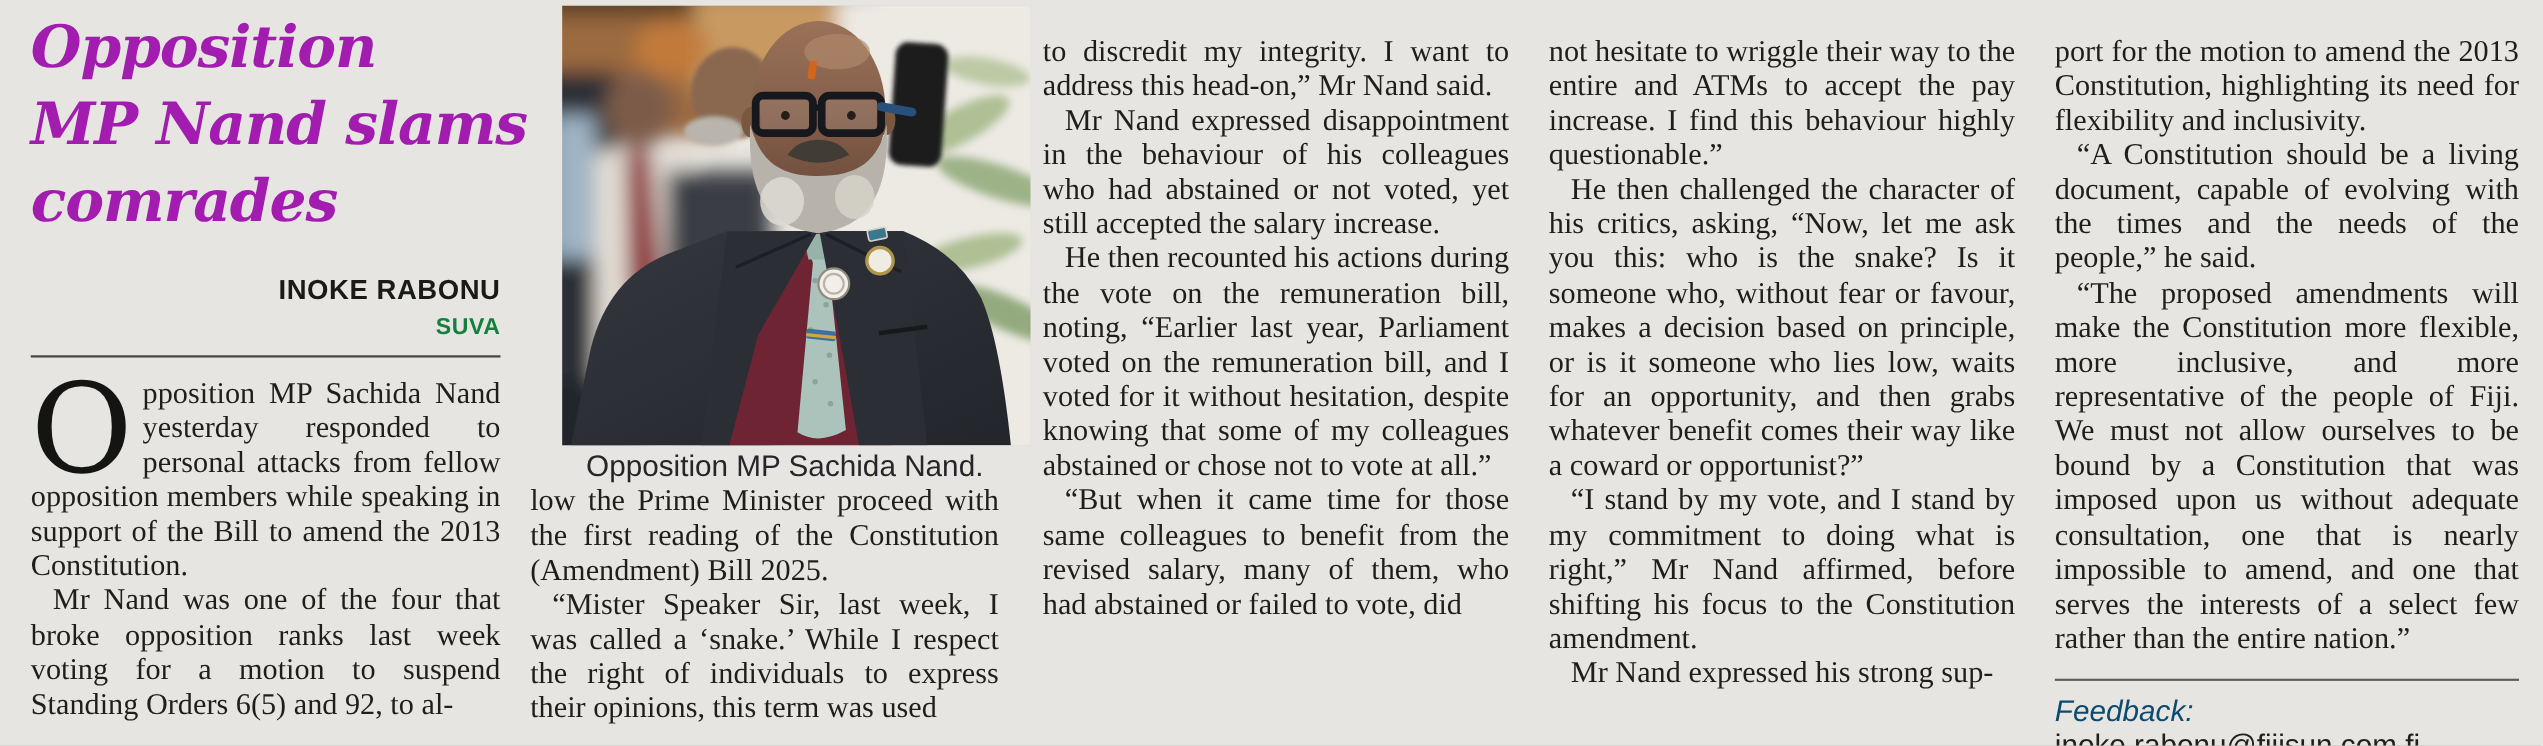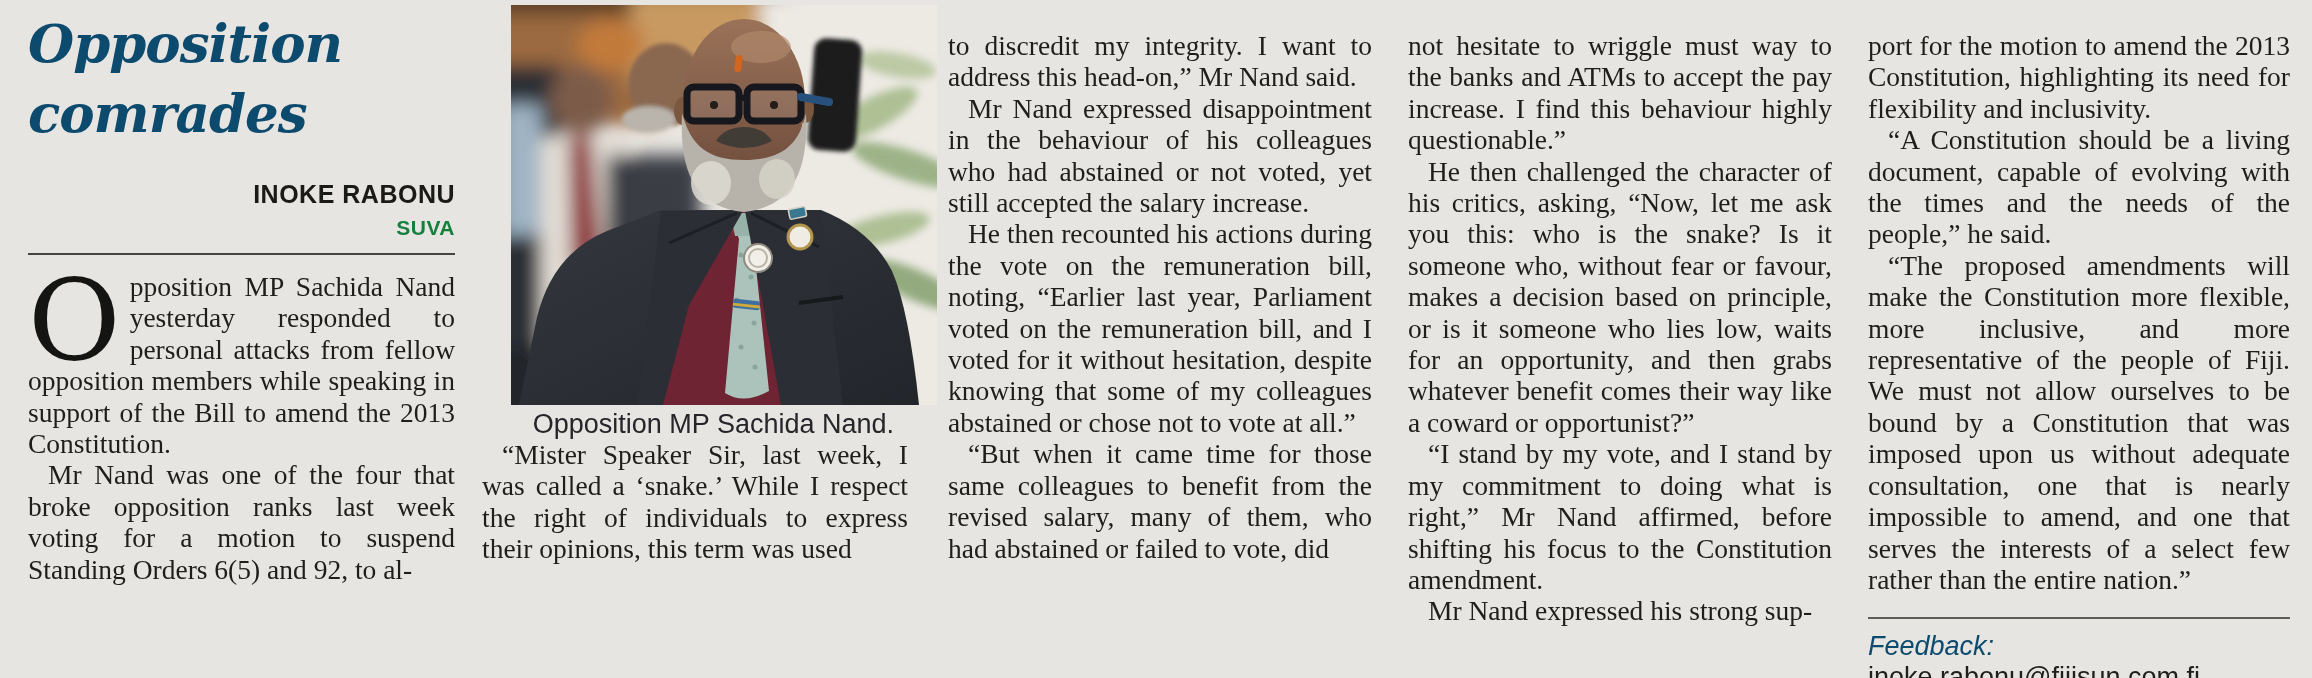--- a/index.html
+++ b/index.html
@@ -10,21 +10,21 @@
   }
   .col { position:absolute; top:0; }
   .col1 { left:28px;  width:427px; top:8px; }
   .col2 { left:482px; width:426px; top:5px; }
   .col3 { left:948px;  width:424px; top:30px; }
   .col4 { left:1408px; width:424px; top:30px; }
   .col5 { left:1868px; width:422px; top:30px; }
 
   .headline {
     margin:0; font-family:"DejaVu Serif", serif; font-style:italic; font-weight:700;
-    font-size:53px; line-height:70px; letter-spacing:-1px; color:#0c4a6e;
+    font-size:53px; line-height:70px; letter-spacing:-1px; color:#a21caf;
   }
   .headline .hl { display:block; white-space:nowrap; }
 
   .byline { margin-top:32px; font-family:"Liberation Sans", sans-serif; font-weight:bold; color:#1a1a18;text-align:right; }
   .byline .author   { font-size:25px; letter-spacing:.5px; }
   .byline .location { font-size:21px; letter-spacing:.5px; margin-top:7px; color:#15803d; }
   .byline-rule { height:0; border-top:2px solid #454440; margin-top:13px; }
 
   .body-text p {
     margin:0; text-align:justify; font-size:27.5px; line-height:31.4px; color:#1e1e1c;
@@ -50,20 +50,21 @@
   .feedback .email { font-family:"Liberation Sans", sans-serif; color:#1f1f1d; }
 </style>
 </head>
 <body>
 
 <div class="page">
 
   <section class="col col1">
     <h1 class="headline">
       <span class="hl">Opposition</span>
+      <span class="hl">MP Nand slams</span>
       <span class="hl">comrades</span>
     </h1>
     <div class="byline">
       <div class="author">INOKE RABONU</div>
       <div class="location">SUVA</div>
     </div>
     <div class="byline-rule"></div>
     <div class="body-text">
         <p class="dropcap"><span class="drop">O</span>pposition MP Sachida Nand yesterday responded to personal attacks from fellow opposition members while speaking in support of the Bill to amend the 2013 Constitution.</p>
         <p class="indent">Mr Nand was one of the four that broke opposition ranks last week voting for a motion to suspend Standing Orders 6(5) and 92, to al-</p>
@@ -173,36 +174,37 @@
           <circle cx="247" cy="253" r="9" fill="none" stroke="#b9b4a8" stroke-width="2"></circle>
           <g transform="rotate(6 235 299)">
             <rect x="222" y="295" width="27" height="9" rx="2" fill="#3f6f9e"></rect>
             <rect x="222" y="299" width="27" height="3" fill="#d0a93c"></rect>
           </g>
         </svg>
       </div>
       <figcaption class="caption">Opposition MP Sachida Nand.</figcaption>
     </figure>
     <div class="body-text">
+        <p class="continue">low the Prime Minister proceed with the first reading of the Constitution (Amendment) Bill 2025.</p>
         <p class="indent">“Mister Speaker Sir, last week, I was called a ‘snake.’ While I respect the right of individuals to express their opinions, this term was used</p>
       </div>
   </section>
 
   <section class="col col3">
     <div class="body-text">
         <p class="continue">to discredit my integrity. I want to address this head-on,” Mr Nand said.</p>
         <p class="indent">Mr Nand expressed disappointment in the behaviour of his colleagues who had abstained or not voted, yet still accepted the salary increase.</p>
         <p class="indent">He then recounted his actions during the vote on the remuneration bill, noting, “Earlier last year, Parliament voted on the remuneration bill, and I voted for it without hesitation, despite knowing that some of my colleagues abstained or chose not to vote at all.”</p>
         <p class="indent">“But when it came time for those same colleagues to benefit from the revised salary, many of them, who had abstained or failed to vote, did</p>
       </div>
   </section>
 
   <section class="col col4">
     <div class="body-text">
-        <p class="continue">not hesitate to wriggle must way to the banks and ATMs to accept the pay increase. I find this behaviour highly questionable.”</p>
+        <p class="continue">not hesitate to wriggle their way to the entire and ATMs to accept the pay increase. I find this behaviour highly questionable.”</p>
         <p class="indent">He then challenged the character of his critics, asking, “Now, let me ask you this: who is the snake? Is it someone who, without fear or favour, makes a decision based on principle, or is it someone who lies low, waits for an opportunity, and then grabs whatever benefit comes their way like a coward or opportunist?”</p>
         <p class="indent">“I stand by my vote, and I stand by my commitment to doing what is right,” Mr Nand affirmed, before shifting his focus to the Constitution amendment.</p>
         <p class="indent">Mr Nand expressed his strong sup-</p>
       </div>
   </section>
 
   <section class="col col5">
     <div class="body-text">
         <p class="continue">port for the motion to amend the 2013 Constitution, highlighting its need for flexibility and inclusivity.</p>
         <p class="indent">“A Constitution should be a living document, capable of evolving with the times and the needs of the people,” he said.</p>

